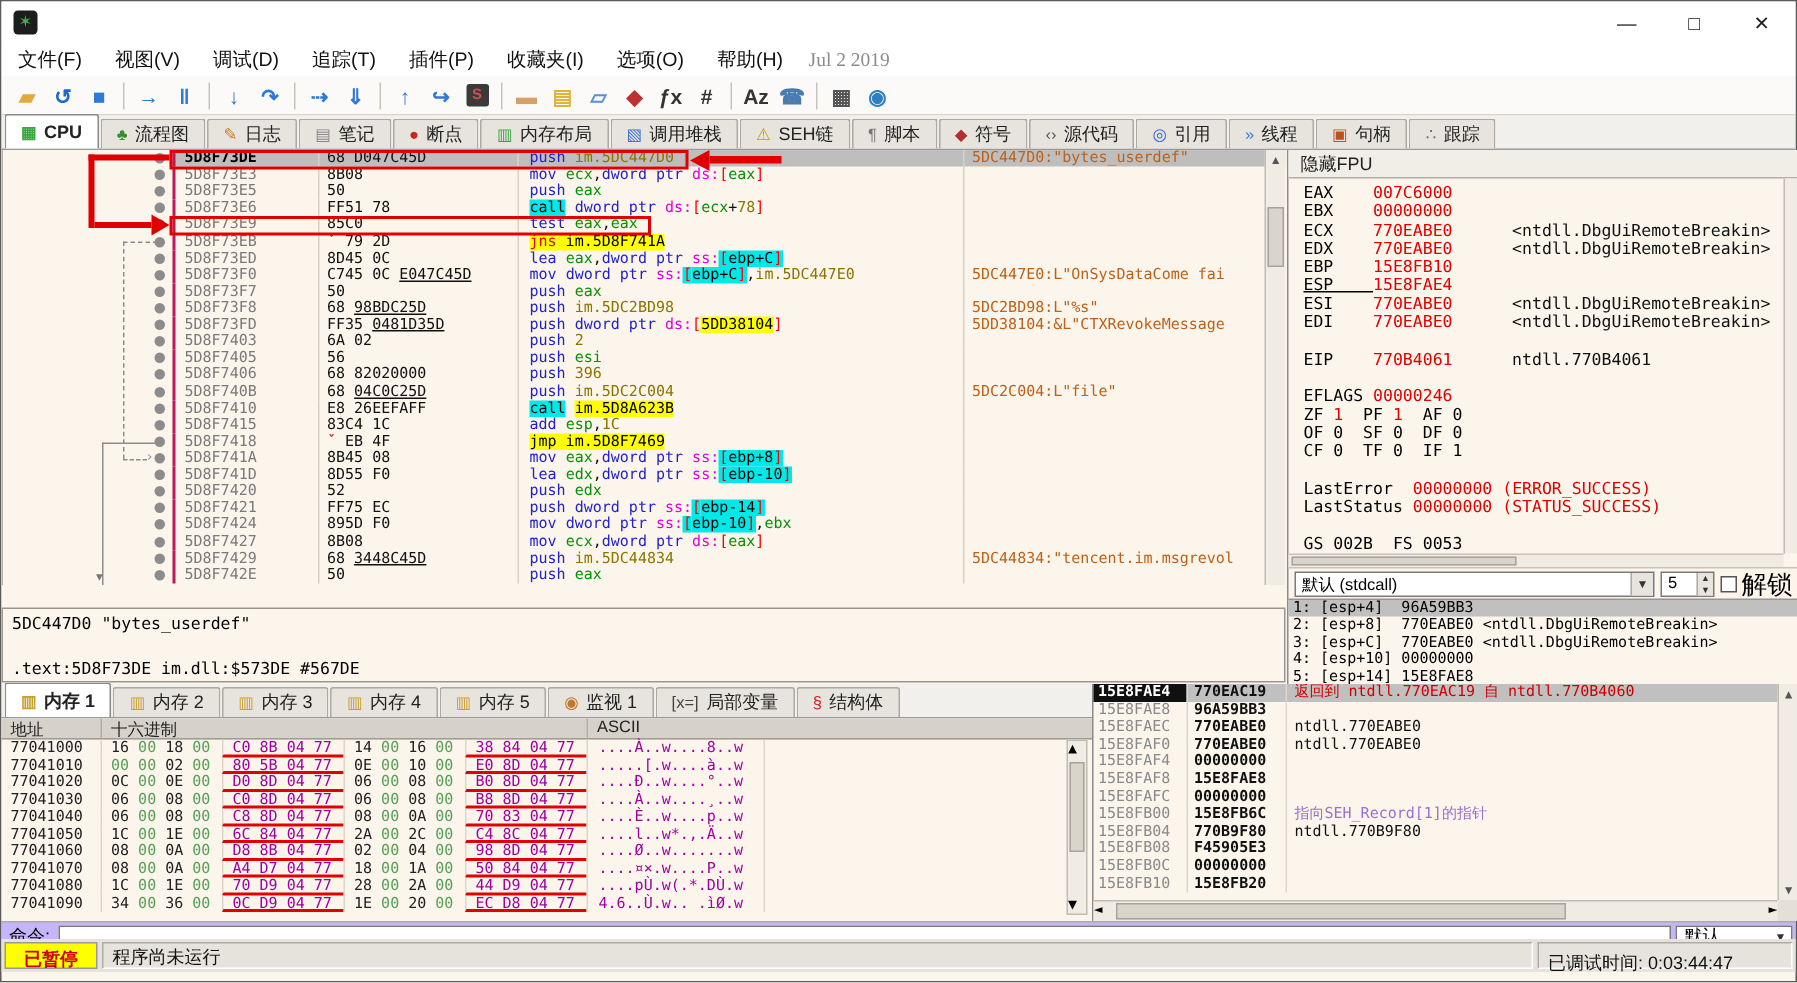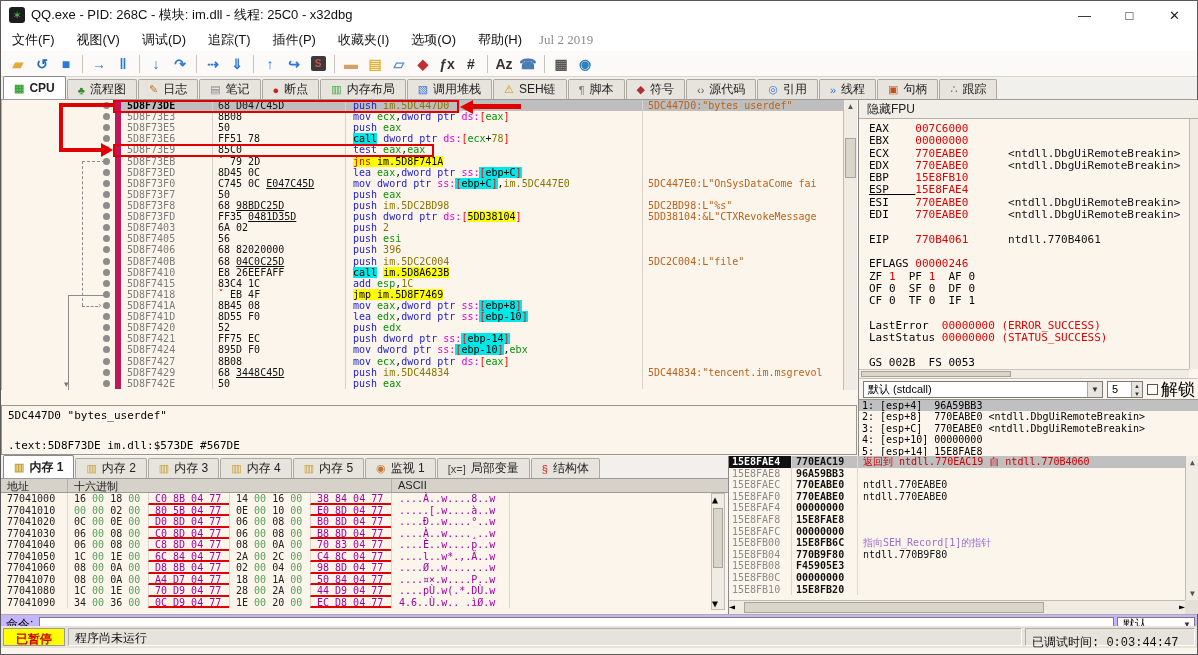--- a/index.html
+++ b/index.html
@@ -24,21 +24,21 @@
   .tab{ height:20px; display:flex; align-items:center; gap:5px; padding:0 10px; background:#E7E4DE; border:1px solid #ada9a1; border-bottom:none; border-radius:2px 2px 0 0; margin-right:1px; color:#222; white-space:nowrap; }
   .tab.sel{ background:#ffffff; height:23px; font-weight:bold; border-color:#8a8a8a; }
   .tab .ic{ font-size:11px; }
 
   
   #main{ position:absolute; top:99px; left:0; width:1198px; height:356px; background:#FCF5EC; }
   #disasm{ position:absolute; left:0; top:0; width:856px; height:290px; background:#FCF5EC; overflow:hidden; border-left:1px solid #b6b2aa; }
   .drow{ display:flex; height:11.12px; line-height:11.2px; font:10px "DejaVu Sans Mono", monospace; white-space:pre; }
   .c-gut{ width:113px; flex:none; position:relative; }
   .c-gut .dot{ position:absolute; left:101px; top:2px; width:7px; height:7px; border-radius:50%; background:#8C8C8C; }
-  .c-addr{ width:97px; flex:none; padding-left:6px; color:#7a7a7a; border-left:6px solid #be185d; }
+  .c-addr{ width:97px; flex:none; padding-left:6px; color:#7a7a7a; border-left:2px solid #be185d; }
   .c-bytes{ width:133px; flex:none; padding-left:5px; color:#111; border-left:1px solid #d6d2ca; }
   .c-instr{ width:297px; flex:none; padding-left:7px; border-left:1px solid #d6d2ca; }
   .c-cmt{ flex:1; padding-left:5px; color:#BE6118; overflow:hidden; border-left:1px solid #d6d2ca; }
   .drow.sel .c-addr{ color:#000; font-weight:bold; }
   .drow.sel .c-addr,.drow.sel .c-bytes,.drow.sel .c-instr,.drow.sel .c-cmt{ background:#BEBEBE; }
   .ub{ text-decoration:underline; }
   .jmark{ color:#CC0000; }
   .tk-mn,.tk-pt{ color:#2222CC; }
   .tk-re{ color:#089008; }
   .tk-sg{ color:#E000E0; }
@@ -136,30 +136,29 @@
   #cmd-input{ flex:1; height:16px; background:#fff; border:1px solid #7a7a7a; font-size:11px; padding:0 3px; font-family:"DejaVu Sans Mono", monospace; }
   #cmd-combo{ width:78px; height:16px; background:#fff; border:1px solid #7a7a7a; font-size:12px; display:flex; align-items:center; padding-left:5px; }
   #cmd-combo .dd{ margin-left:auto; width:14px; text-align:center; font-size:8px; color:#333; }
   #statusbar{ position:absolute; top:533px; left:0; right:0; height:22px; background:#E6E3DC; display:flex; align-items:center; padding:0 2px; gap:3px; font-size:12px; }
   #status-state{ background:#FFFF00; color:#D00000; font-weight:bold; padding:2px 12px; border:1px solid #999; height:18px; }
   #status-msg{ flex:1; height:18px; border:1px solid #b0aca4; border-right-color:#fff; border-bottom-color:#fff; padding:1px 6px; color:#111; }
   #status-time{ width:170px; height:18px; border:1px solid #b0aca4; border-right-color:#fff; border-bottom-color:#fff; padding:5px 6px; color:#111; }
   
   #bottom{ position:absolute; top:455px; left:0; right:0; height:200px; }
   #bottom #bottabs{ top:0; } #bottom #hexpanel{ top:23px; } #bottom #stackpanel{ top:0; }
-  #bottom #cmdbar{ top:158px; } #bottom #statusbar{ top:170px;font-family:Liberation Mono, monospace; }
+  #bottom #cmdbar{ top:158px; } #bottom #statusbar{ top:170px; }
 </style>
 </head>
 <body>
 
 <div id="win">
 
   <div id="titlebar">
     <span id="app-icon">✶</span>
-    <span id="title-text">QQ.exe - PID: 268C - 模块: im.dll - 线程: 25C0 - x32dbg</span>
     <div id="wincontrols">
         <div class="wbtn">—</div>
         <div class="wbtn">□</div>
         <div class="wbtn">✕</div>
       </div>
   </div>
 
   <div id="menubar">
       <span class="mitem">文件(F)</span>
       <span class="mitem">视图(V)</span>

